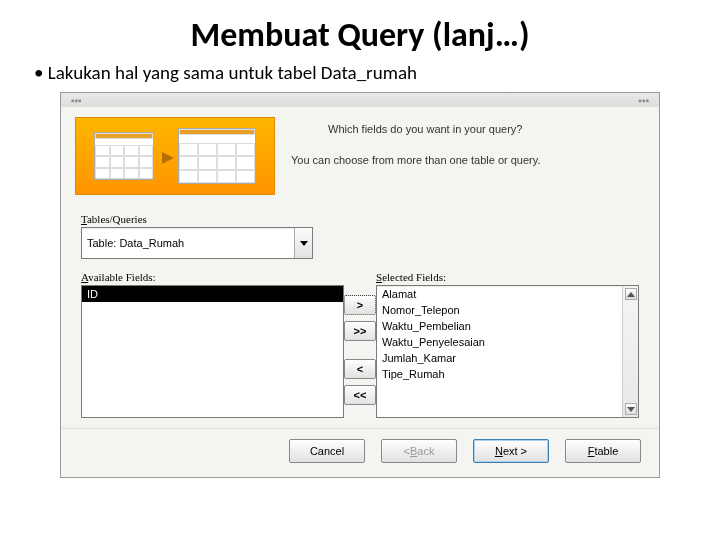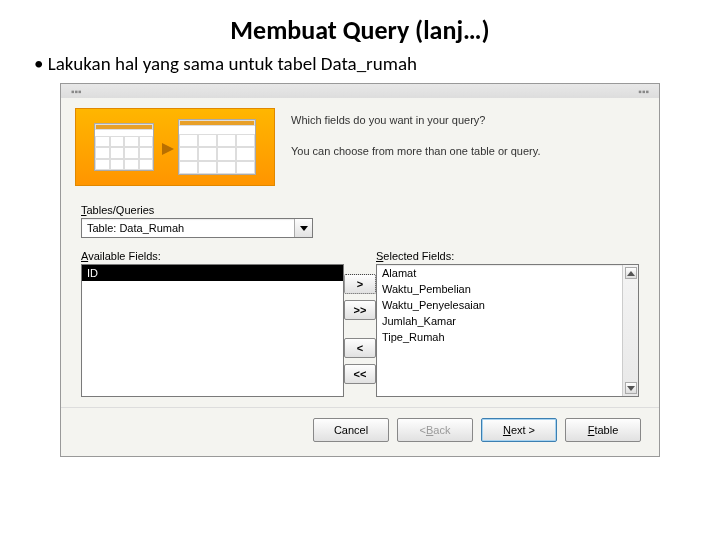--- a/index.html
+++ b/index.html
@@ -1,51 +1,51 @@
 <!DOCTYPE html>
 <html><head>
 <meta charset="utf-8">
 <style>
   * { box-sizing: border-box; margin: 0; padding: 0; }
   body { width: 720px; height: 540px; background: #fff; font-family: "Segoe UI", Tahoma, sans-serif; font-size: 12px; color: #000; }
-  .slide-title { font-family: Calibri, sans-serif; font-size: 26px; font-weight: bold; text-align: center; padding: 14px 0 6px; }
+  .slide-title { font-family: Calibri, sans-serif; font-size: 34px; font-weight: bold; text-align: center; padding: 14px 0 6px; }
   .bullet { font-family: Calibri, sans-serif; font-size: 19px; padding: 0 34px 8px; }
   .bullet::before { content: "• "; }
   .screenshot { margin: 0 60px; border: 1px solid #999; background: #f0f0f0; position: relative; }
   .blurred-bar { height: 14px; background: linear-gradient(#e8e8e8,#ddd); filter: blur(0.5px); display: flex; align-items: center; font-size: 10px; color: #888; padding: 0 10px; justify-content: space-between; }
   .dlg-title { background: linear-gradient(#fdfdfd,#eaeaea); border-bottom: 1px solid #ccc; padding: 4px 10px; font-size: 12px; color: #003399; }
   .dlg-body { background: #f4f4f0; padding: 0; }
   .top-row { display: flex; padding: 10px 14px 14px; gap: 16px; }
   .wizard-graphic { width: 200px; height: 78px; background: linear-gradient(#ffb600,#ff9500); border: 1px solid #e08800; position: relative; overflow: hidden; }
   .wg-sheet { position: absolute; background: #fff; border: 1px solid #aaa; display: grid; grid-template-columns: repeat(4,1fr); grid-template-rows: repeat(4,1fr); }
   .wg-sheet .hdr { background: #e8a028; grid-column: 1/-1; height: 6px; }
   .wg-sheet div { border: 0.5px solid #ddd; }
   .wg-left { width: 60px; height: 48px; left: 18px; top: 14px; }
   .wg-right { width: 78px; height: 56px; right: 18px; top: 10px; }
   .wg-arrow { position: absolute; left: 86px; top: 34px; width: 0; height: 0; border-top: 6px solid transparent; border-bottom: 6px solid transparent; border-left: 12px solid #b86f00; }
   .top-text { flex: 1; font-size: 11px; color: #333; line-height: 1.5; padding-top: 4px; }
-  .top-text .q { margin-bottom: 14px; }
+  .top-text .q { margin-bottom: 14px; margin-left: 37px; }
   .form-area { padding: 4px 20px 10px; }
-  .lbl { font-size: 11px; color: #000; margin-bottom: 2px; }
+  .lbl { font-size: 11px; color: #000; margin-bottom: 2px; font-family: Liberation Serif, serif; }
   .underline { text-decoration: underline; }
-  .combo { display: inline-flex; align-items: center; width: 232px; border: 1px solid #7a7a7a; background: #fff; height: 20px; margin-bottom: 12px; box-shadow: inset 0 1px 1px rgba(0,0,0,0.08); }
+  .combo { display: inline-flex; align-items: center; width: 232px; border: 1px solid #7a7a7a; background: #fff; height: 32px; margin-bottom: 12px; box-shadow: inset 0 1px 1px rgba(0,0,0,0.08); }
   .combo span { flex: 1; padding: 0 5px; font-size: 11px; }
   .combo .dd { width: 18px; height: 100%; border-left: 1px solid #aaa; background: linear-gradient(#fdfdfd,#e2e2e2); display: flex; align-items: center; justify-content: center; }
   .tri-down { width: 0; height: 0; border-left: 4px solid transparent; border-right: 4px solid transparent; border-top: 5px solid #000; }
   .lists-row { display: flex; align-items: flex-start; }
   .list-col { flex: 1; }
   .listbox { border: 1px solid #7a7a7a; background: #fff; height: 133px; overflow: hidden; position: relative; box-shadow: inset 0 1px 1px rgba(0,0,0,0.08); }
   .listbox .item { padding: 1px 5px; font-size: 11px; line-height: 14px; }
   .listbox .sel { background: #000; color: #fff; }
   .list-scroll { position: absolute; right: 0; top: 0; bottom: 0; width: 16px; background: linear-gradient(#f4f4f4,#e8e8e8); border-left: 1px solid #ccc; display:flex; flex-direction:column; justify-content:space-between; align-items:center; padding:2px 0;}
   .list-scroll .su,.list-scroll .sd{width:12px;height:12px;background:linear-gradient(#fff,#ddd);border:1px solid #aaa;display:flex;align-items:center;justify-content:center;}
   .btn-col { display: flex; flex-direction: column; gap: 6px; padding-top: 2px; }
   .move-btn { width: 32px; height: 20px; border: 1px solid #888; background: linear-gradient(#fefefe,#e1e1e1); font-size: 11px; font-weight: bold; display: flex; align-items: center; justify-content: center; cursor: pointer; border-radius: 2px; }
   .move-btn.dotted { border-style: dotted; border-color: #444; }
-  .button-bar { display: flex; justify-content: flex-end; gap: 8px; padding: 10px 18px 14px; border-top: 1px solid #ddd; background: #f4f4f0; }
+  .button-bar { display: flex; justify-content: flex-end; gap: 16px; padding: 10px 18px 14px; border-top: 1px solid #ddd; background: #f4f4f0; }
   .wiz-btn { min-width: 76px; height: 24px; border: 1px solid #888; background: linear-gradient(#fefefe,#e1e1e1); font-size: 11px; border-radius: 2px; display: inline-flex; align-items: center; justify-content: center; cursor: pointer; }
   .wiz-btn.disabled { color: #9a9a9a; }
   .wiz-btn.default { border: 1px solid #3c7fb1; box-shadow: 0 0 0 1px #a7d3f0 inset; }
   .spacer-gap { height: 6px; }
 </style>
 </head>
 <body>
 
 <div class="slide-title">Membuat  Query (lanj…)</div>
 <div class="bullet">Lakukan hal yang sama untuk tabel  Data_rumah</div>
@@ -119,20 +119,21 @@
           <div class="move-btn">&gt;&gt;</div>
           <div class="spacer-gap"></div>
           <div class="move-btn">&lt;</div>
           <div class="move-btn">&lt;&lt;</div>
         </div>
 
         <div class="list-col">
           <div class="lbl"><span class="underline">S</span><span>elected Fields:</span></div>
           <div class="listbox">
             <div class="item">Alamat</div>
+            <div class="item">Nomor_Telepon</div>
             <div class="item">Waktu_Pembelian</div>
             <div class="item">Waktu_Penyelesaian</div>
             <div class="item">Jumlah_Kamar</div>
             <div class="item">Tipe_Rumah</div>
             <div class="list-scroll">
               <div class="su">
                   <div style="width:0;height:0;border-left:4px solid transparent;border-right:4px solid transparent;border-bottom:5px solid #555"></div>
                 </div>
               <div class="sd">
                   <div class="tri-down" style="border-top-color:#555"></div>

